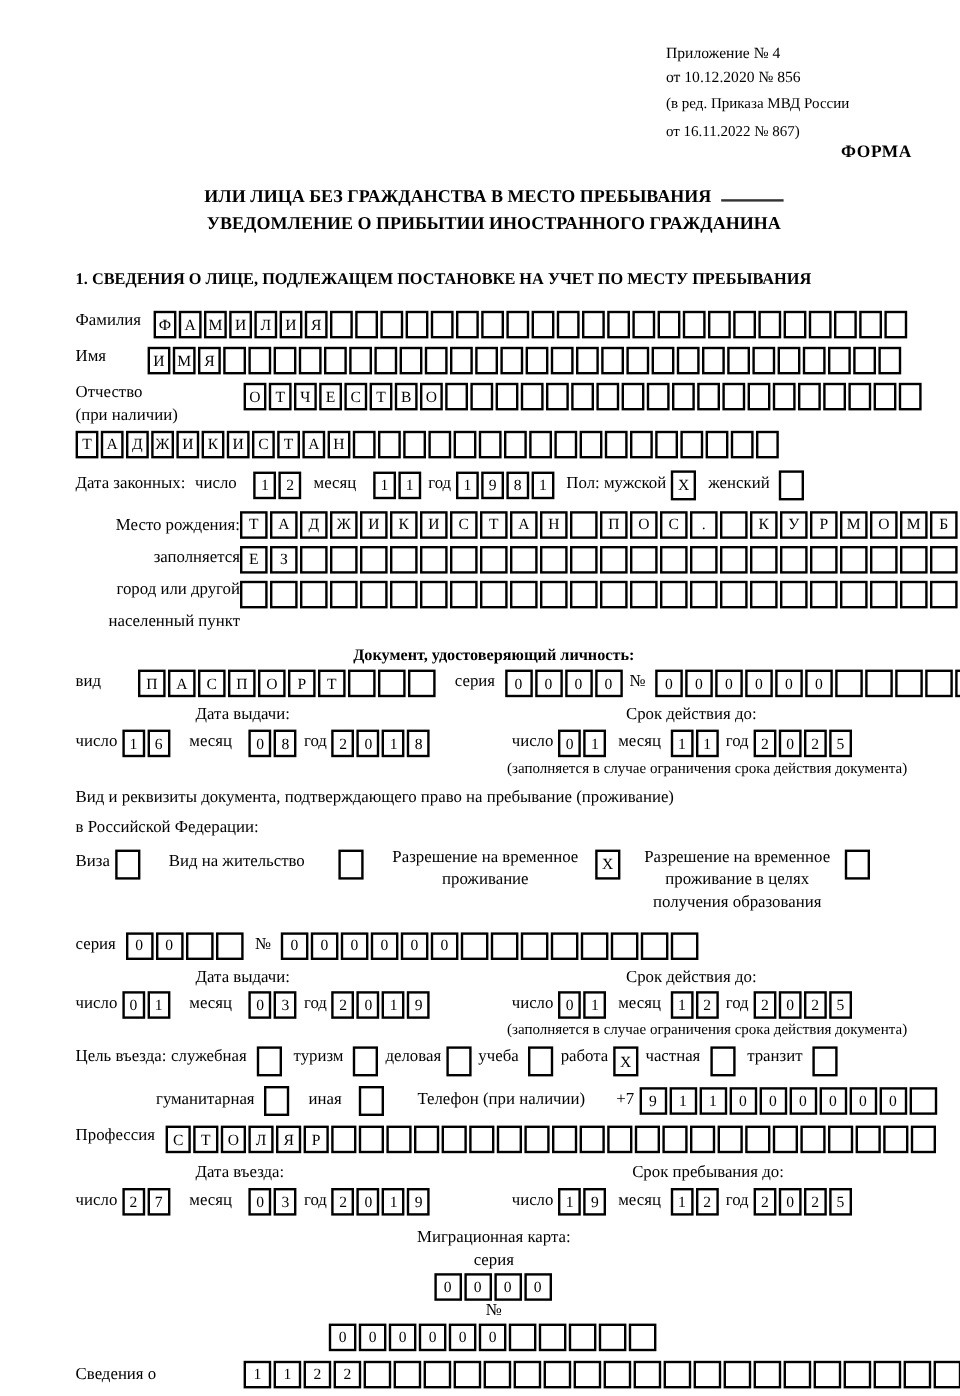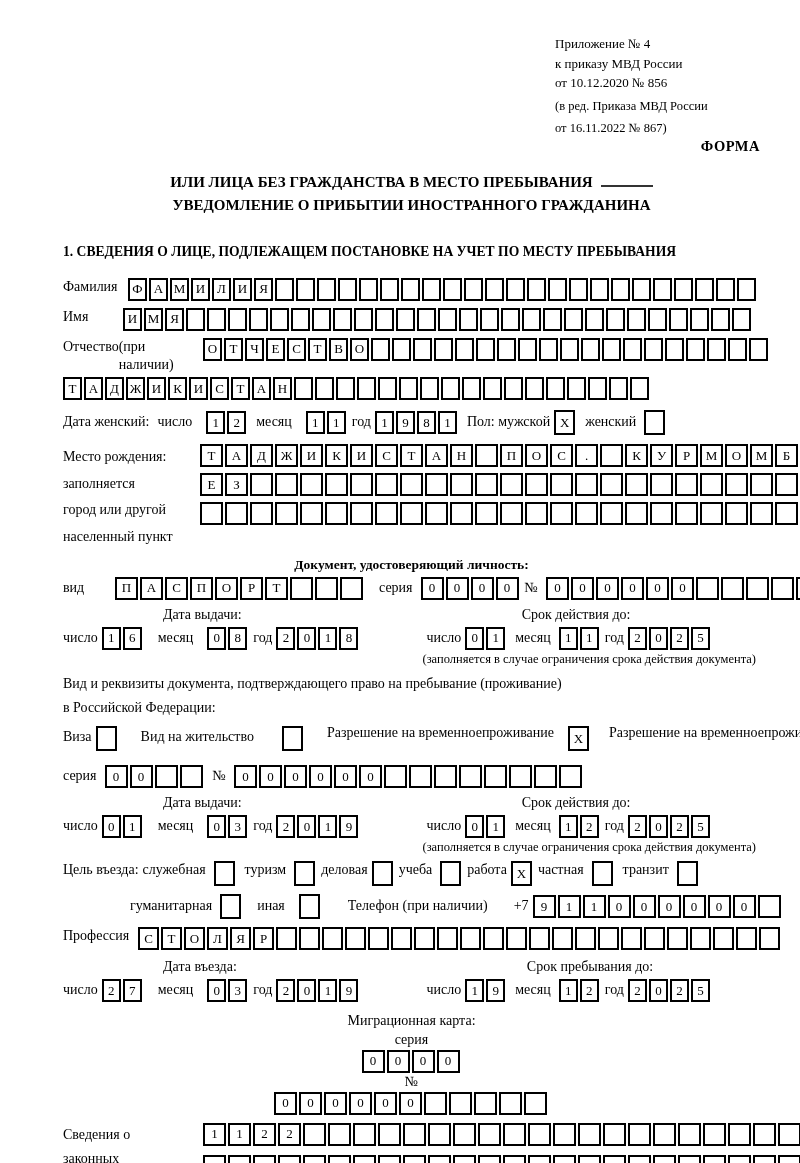--- a/index.html
+++ b/index.html
@@ -20,32 +20,31 @@
   .cell{display:inline-flex;align-items:center;justify-content:center;
         width:15px;height:19px;border:2px solid #000;margin-right:2px;
         font-size:13px;flex-shrink:0;}
   .cells-wide .cell{width:19px;}
   .cells-med .cell{width:17px;}
   .chkcell .cell{width:17px;height:21px;}
   .gap4{width:4px;flex-shrink:0;} .gap8{width:8px;flex-shrink:0;} .gap14{width:14px;flex-shrink:0;}
   .note{font-size:12.5px;}
   .bold{font-weight:bold;}
   .center{text-align:center;}
-  .twoline{display:flex;flex-direction:row;justify-content:center;}
+  .twoline{display:flex;flex-direction:column;justify-content:center;}
   .lblcol{display:flex;flex-direction:column;font-size:14px;line-height:1.9;flex-shrink:0;}
   .cellrows{display:flex;flex-direction:column;gap:6px;}
 </style>
 </head>
 <body>
 
 <div class="page">
 
   <div class="hdr">
     <div>Приложение № 4</div>
-    <div>к приказу МВД России</div>
     <div>от 10.12.2020 № 856</div>
     <div class="small">(в ред. Приказа МВД России</div>
     <div class="small">от 16.11.2022 № 867)</div>
   </div>
   <div class="forma">ФОРМА</div>
 
   <div class="title">
     <div>
       <span>ИЛИ ЛИЦА БЕЗ ГРАЖДАНСТВА В МЕСТО ПРЕБЫВАНИЯ</span><span class="title-underline"></span>
     </div>
@@ -189,21 +188,21 @@
         <span class="cell"></span>
         <span class="cell"></span>
         <span class="cell"></span>
         <span class="cell"></span>
         <span class="cell"></span>
         <span class="cell"></span>
       </span>
   </div>
 
   <div class="frow" style="margin-top:10px;align-items:center;">
-    <span class="flabel">Дата женский:</span>
+    <span class="flabel">Дата законных:</span>
     <span class="gap8"></span>
     <span class="flabel">число</span>
     <span class="gap14"></span>
     <span class="cells">
         <span class="cell">1</span>
         <span class="cell">2</span>
       </span>
     <span class="gap8"></span>
     <span class="flabel">месяц</span>
     <span class="gap14"></span>
@@ -228,21 +227,21 @@
       </span>
     <span class="gap8"></span>
     <span class="flabel">женский</span>
     <span class="gap8"></span>
     <span class="cells chkcell">
         <span class="cell"></span>
       </span>
   </div>
 
   <div class="frow" style="margin-top:9px;">
-    <span class="lblcol" style="width:137px;">
+    <span class="lblcol" style="width:137px;text-align:right;">
       <span>Место рождения:</span>
       <span>заполняется</span>
       <span>город или другой</span>
       <span>населенный пункт</span>
     </span>
     <span class="cellrows">
       <span class="cells cells-wide">
           <span class="cell">Т</span>
           <span class="cell">А</span>
           <span class="cell">Д</span>

